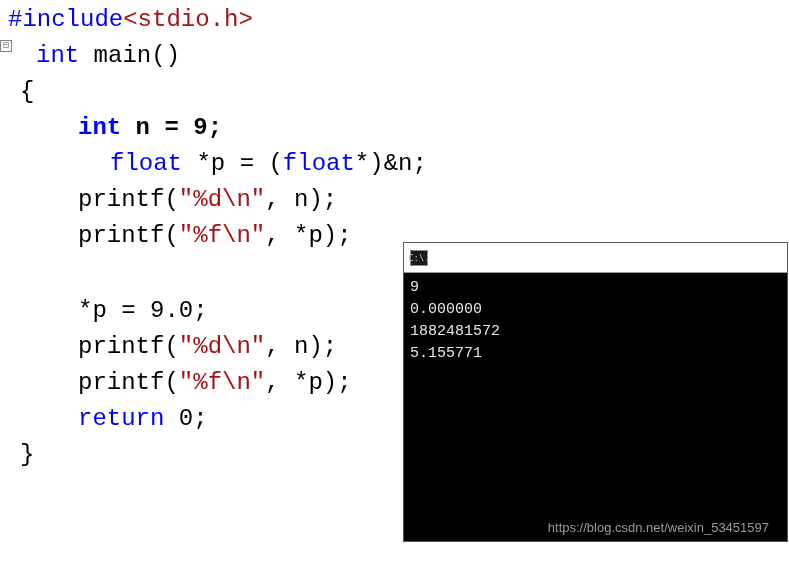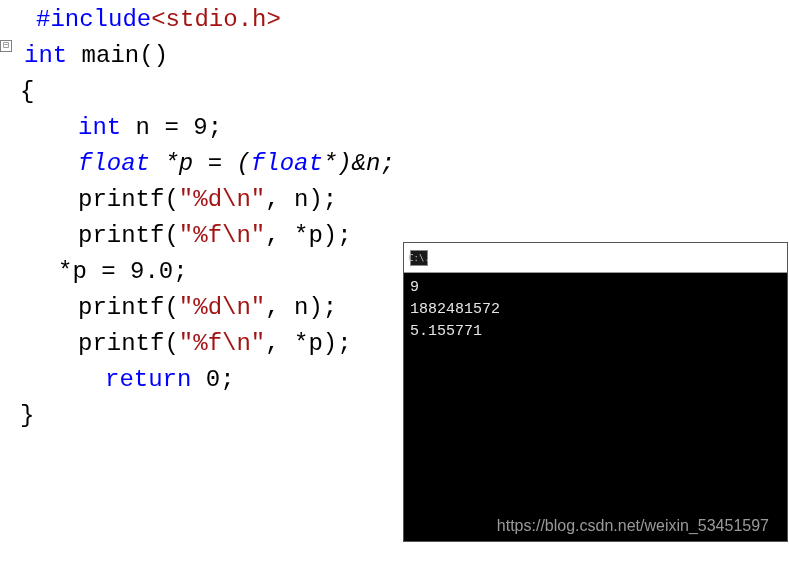--- a/index.html
+++ b/index.html
@@ -16,31 +16,31 @@
       height: 572px;
     }
     .code-area {
       padding: 2px 0 0 0;
     }
     .line {
       line-height: 36px;
       white-space: pre;
       padding-left: 20px;
     }
-    .line-1 { padding-left: 36px; }
-    .line-2 { padding-left: 24px; }
+    .line-1 { padding-left: 8px; }
+    .line-2 { padding-left: 36px; }
     .line-3 { padding-left: 20px; }
-    .line-4 { padding-left: 78px; }
-    .line-5 { padding-left: 78px; font-style: italic; }
+    .line-4 { padding-left: 78px; font-weight: bold; }
+    .line-5 { padding-left: 110px; }
     .line-6 { padding-left: 78px; }
     .line-7 { padding-left: 78px; }
-    .line-8 { padding-left: 58px; }
+    .line-8 { padding-left: 78px; margin-top: 39px; }
     .line-9 { padding-left: 78px; }
     .line-10 { padding-left: 78px; }
-    .line-11 { padding-left: 105px; }
+    .line-11 { padding-left: 78px; }
     .line-12 { padding-left: 20px; }
     .preprocessor { color: #0000ff; }
     .angle { color: #a31515; }
     .keyword-int { color: #0000ff; }
     .keyword-float { color: #0000ff; }
     .keyword-return { color: #0000ff; }
     .plain { color: #000000; }
     .string { color: #a31515; }
     .collapse-marker {
       position: absolute;
@@ -96,21 +96,21 @@
       line-height: 22px;
     }
     .console-line {
       white-space: pre;
     }
     .watermark {
       position: absolute;
       right: 18px;
       bottom: 6px;
       font-family: Arial, sans-serif;
-      font-size: 16px;
+      font-size: 13px;
       color: #9a9a9a;
       margin-left: 10px;
     }
   </style>
 </head>
 <body>
 
 <div class="collapse-marker">⊟</div>
 
 <div class="code-area">
@@ -127,17 +127,18 @@
   <div class="line line-11"><span class="keyword-return">return</span><span class="plain"> 0;</span></div>
   <div class="line line-12 plain">}</div>
 </div>
 
 <div class="console-window">
   <div class="console-titlebar">
     <div class="console-icon">C:\.</div>
   </div>
   <div class="console-body">
     <div class="console-line">9</div>
+    <div class="console-line">0.000000</div>
     <div class="console-line">1882481572</div>
     <div class="console-line">5.155771</div>
   </div>
   <div class="watermark">https://blog.csdn.net/weixin_53451597</div>
 </div>
 
 </body></html>

